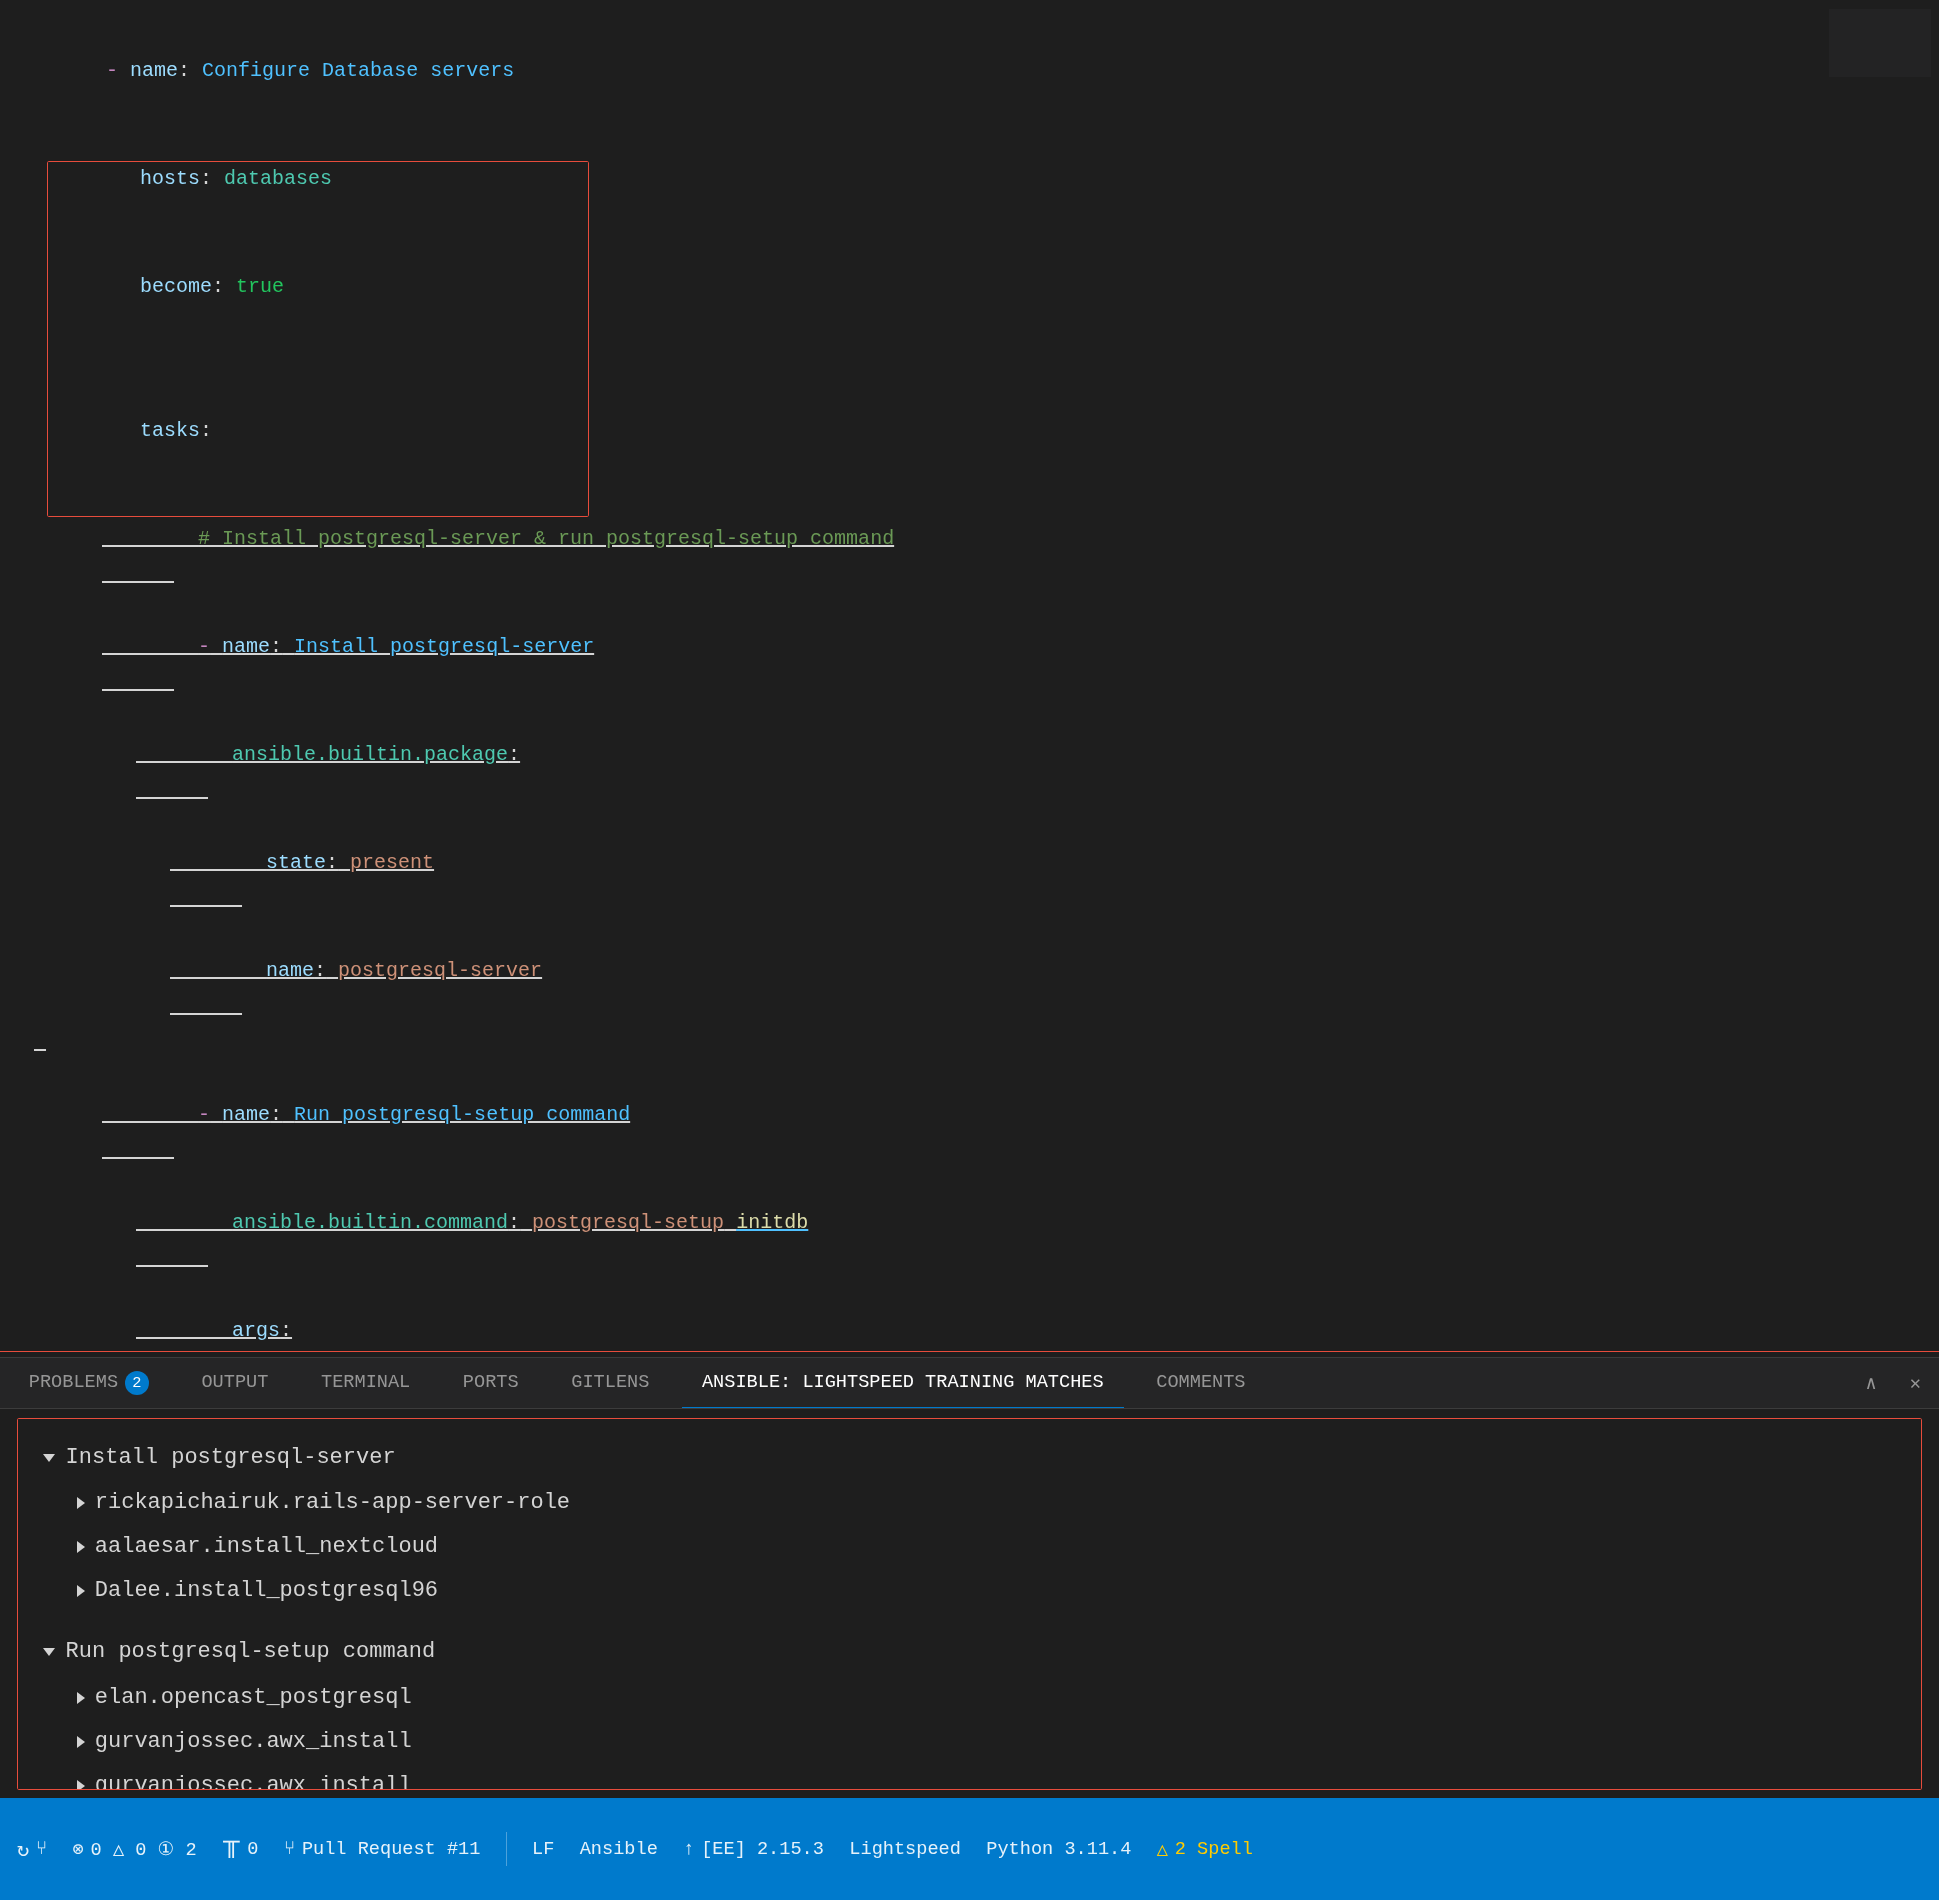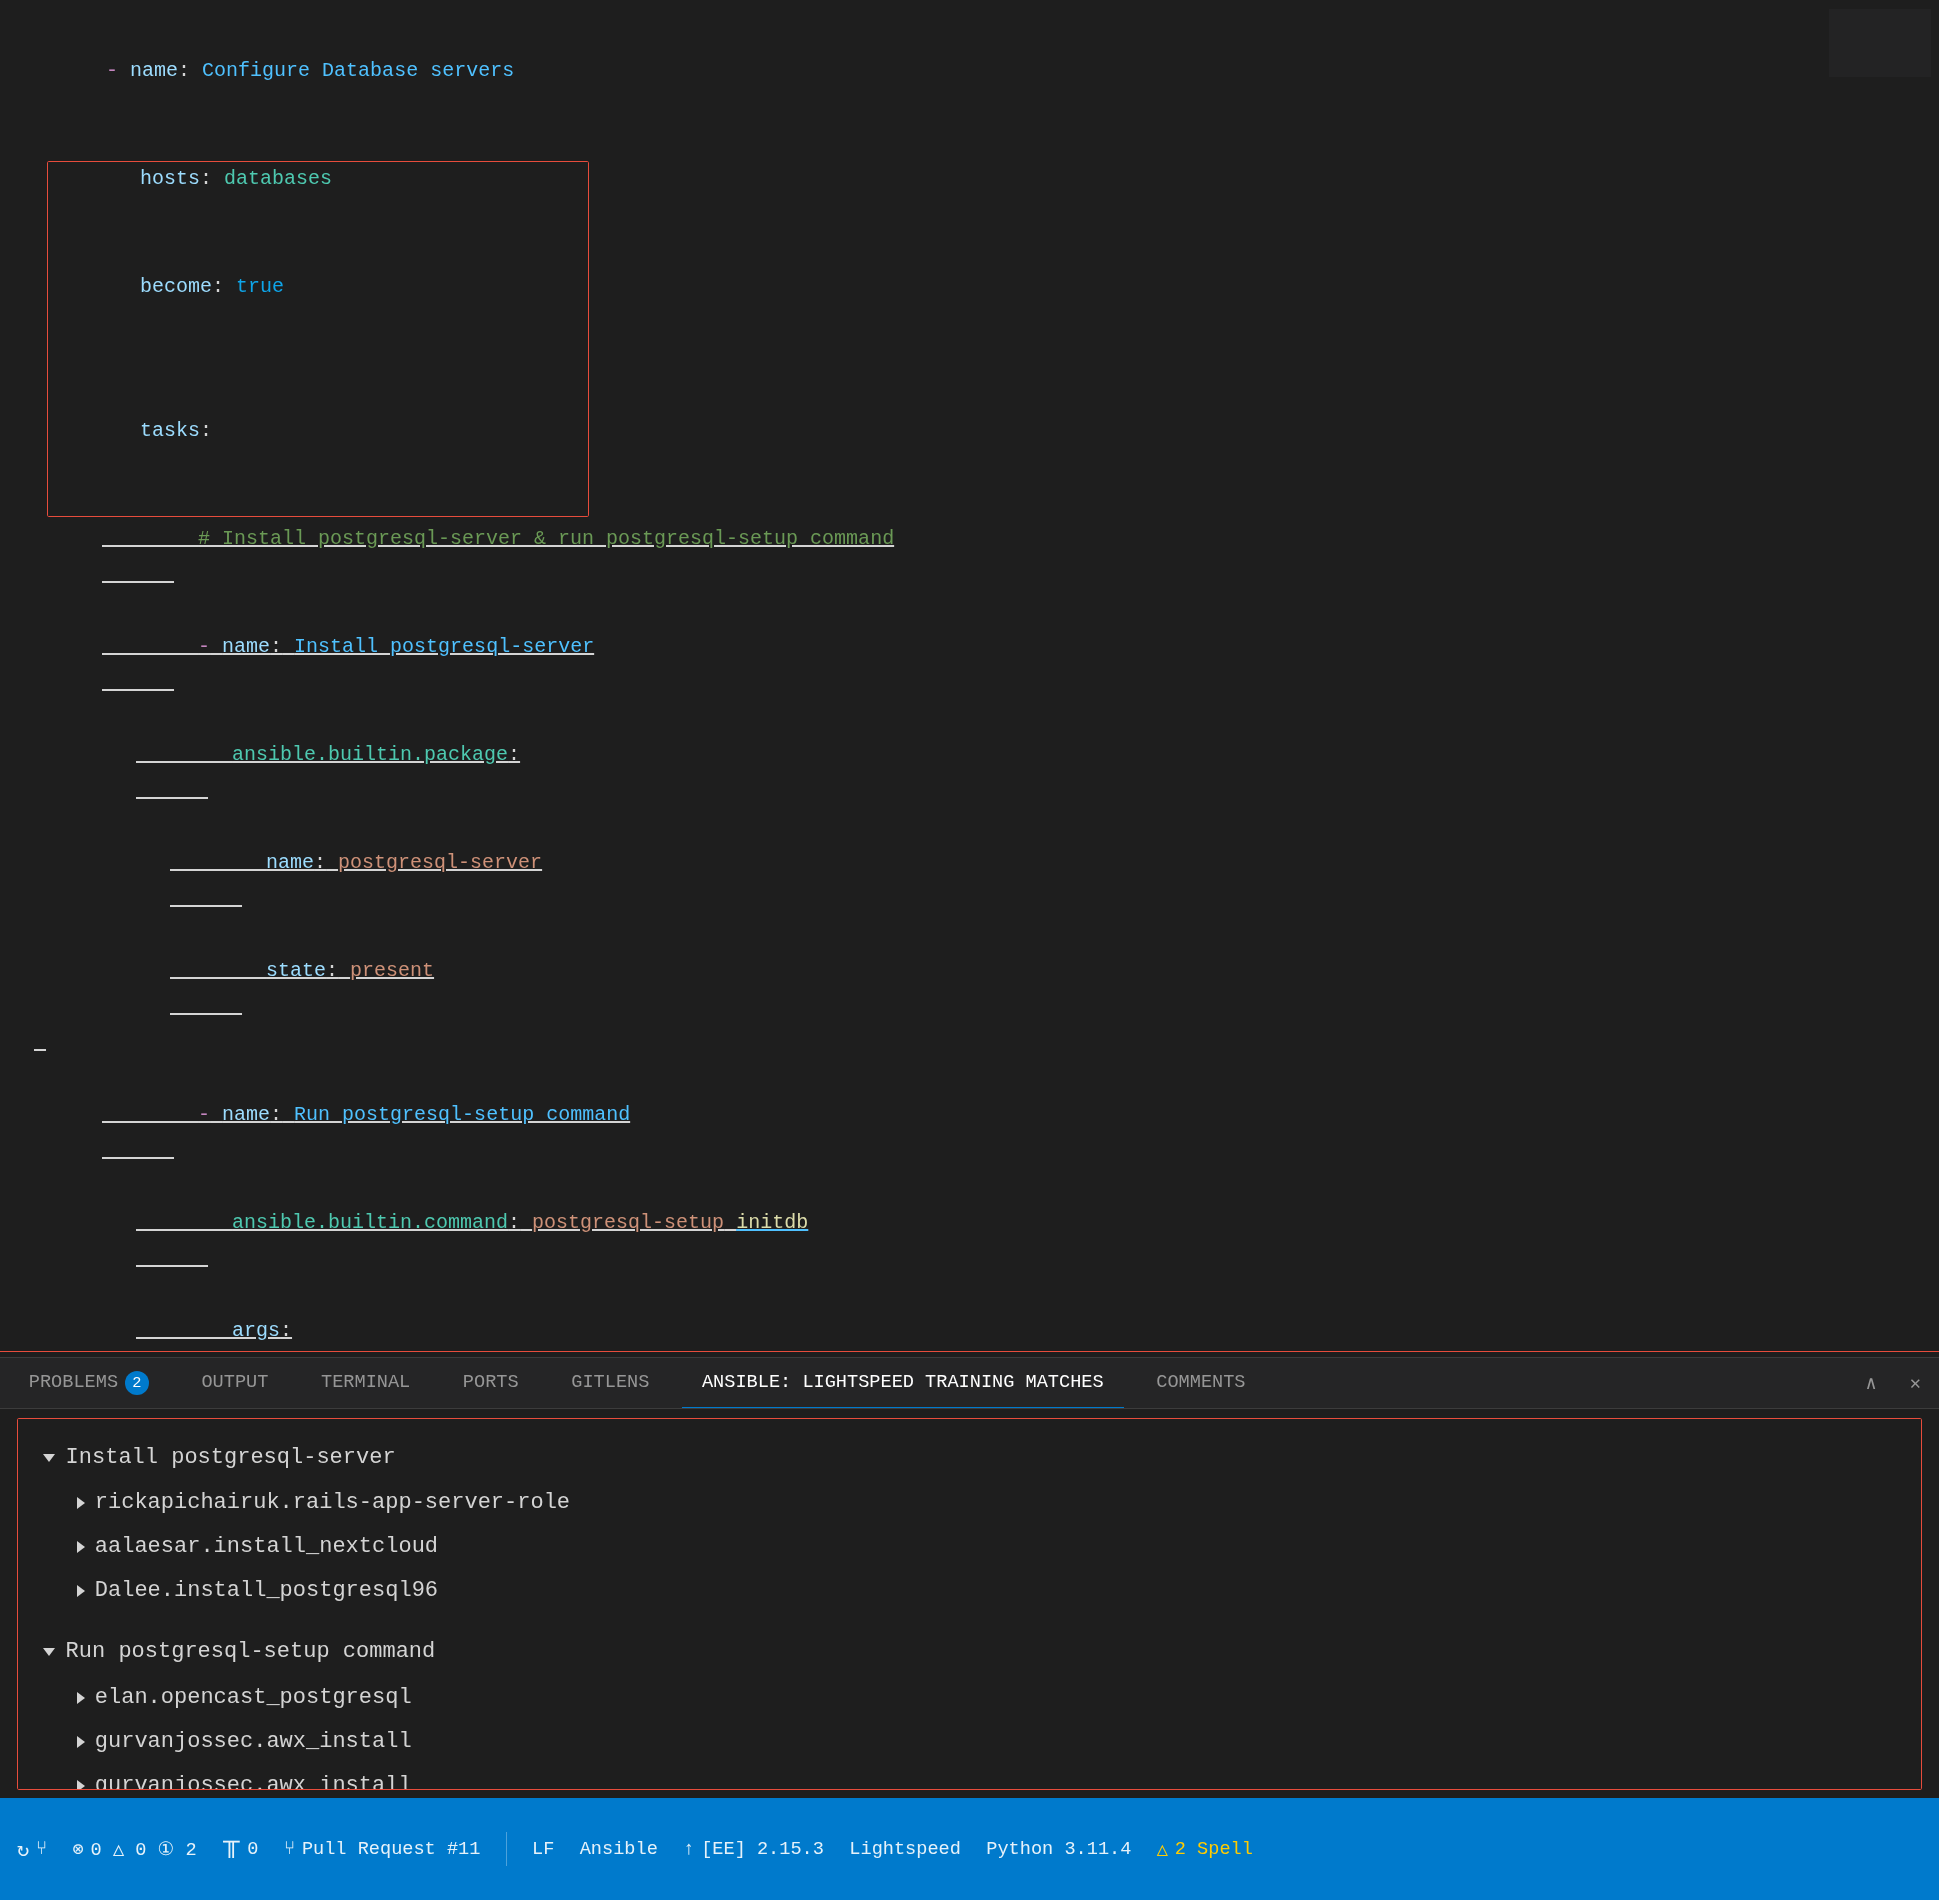--- a/index.html
+++ b/index.html
@@ -37,21 +37,21 @@
 
     
     .yaml-dash { color: #c586c0; }
     .yaml-key { color: #9cdcfe; }
     .yaml-colon { color: #d4d4d4; }
     .yaml-string { color: #4ec9b0; }
     .yaml-value { color: #ce9178; }
     .yaml-comment { color: #6a9955; }
     .yaml-module { color: #4ec9b0; margin-top: 36px; }
     .yaml-path { color: #ce9178; }
-    .yaml-true { color: #0ea5e9; }
+    .yaml-true { color: #22c55e; }
     .yaml-name-val { color: #4fc1ff; }
     .yaml-initdb { color: #dcdcaa; text-decoration: underline; text-decoration-color: #4fc1ff; }
 
     
     .selection-box {
       position: absolute;
       border: 1.7px solid #e74c3c;
       border-radius: 1.7px;
       pointer-events: none;
     }
@@ -271,25 +271,25 @@
 
       <span class="code-line indent-2">
         <span class="yaml-dash">-</span> <span class="yaml-key">name</span><span class="yaml-colon">:</span> <span class="yaml-name-val">Install postgresql-server</span>
       </span>
 
       <span class="code-line indent-3">
         <span class="yaml-module">ansible.builtin.package</span><span class="yaml-colon">:</span>
       </span>
 
       <span class="code-line indent-4">
+        <span class="yaml-key">state</span><span class="yaml-colon">:</span> <span class="yaml-value">present</span>
+      </span>
+
+      <span class="code-line indent-4">
         <span class="yaml-key">name</span><span class="yaml-colon">:</span> <span class="yaml-value">postgresql-server</span>
-      </span>
-
-      <span class="code-line indent-4">
-        <span class="yaml-key">state</span><span class="yaml-colon">:</span> <span class="yaml-value">present</span>
       </span>
 
       <span class="code-line">&nbsp;</span>
 
       <span class="code-line indent-2">
         <span class="yaml-dash">-</span> <span class="yaml-key">name</span><span class="yaml-colon">:</span> <span class="yaml-name-val">Run postgresql-setup command</span>
       </span>
 
       <span class="code-line indent-3">
         <span class="yaml-module">ansible.builtin.command</span><span class="yaml-colon">:</span> <span class="yaml-value">postgresql-setup</span> <span class="yaml-initdb">initdb</span>

